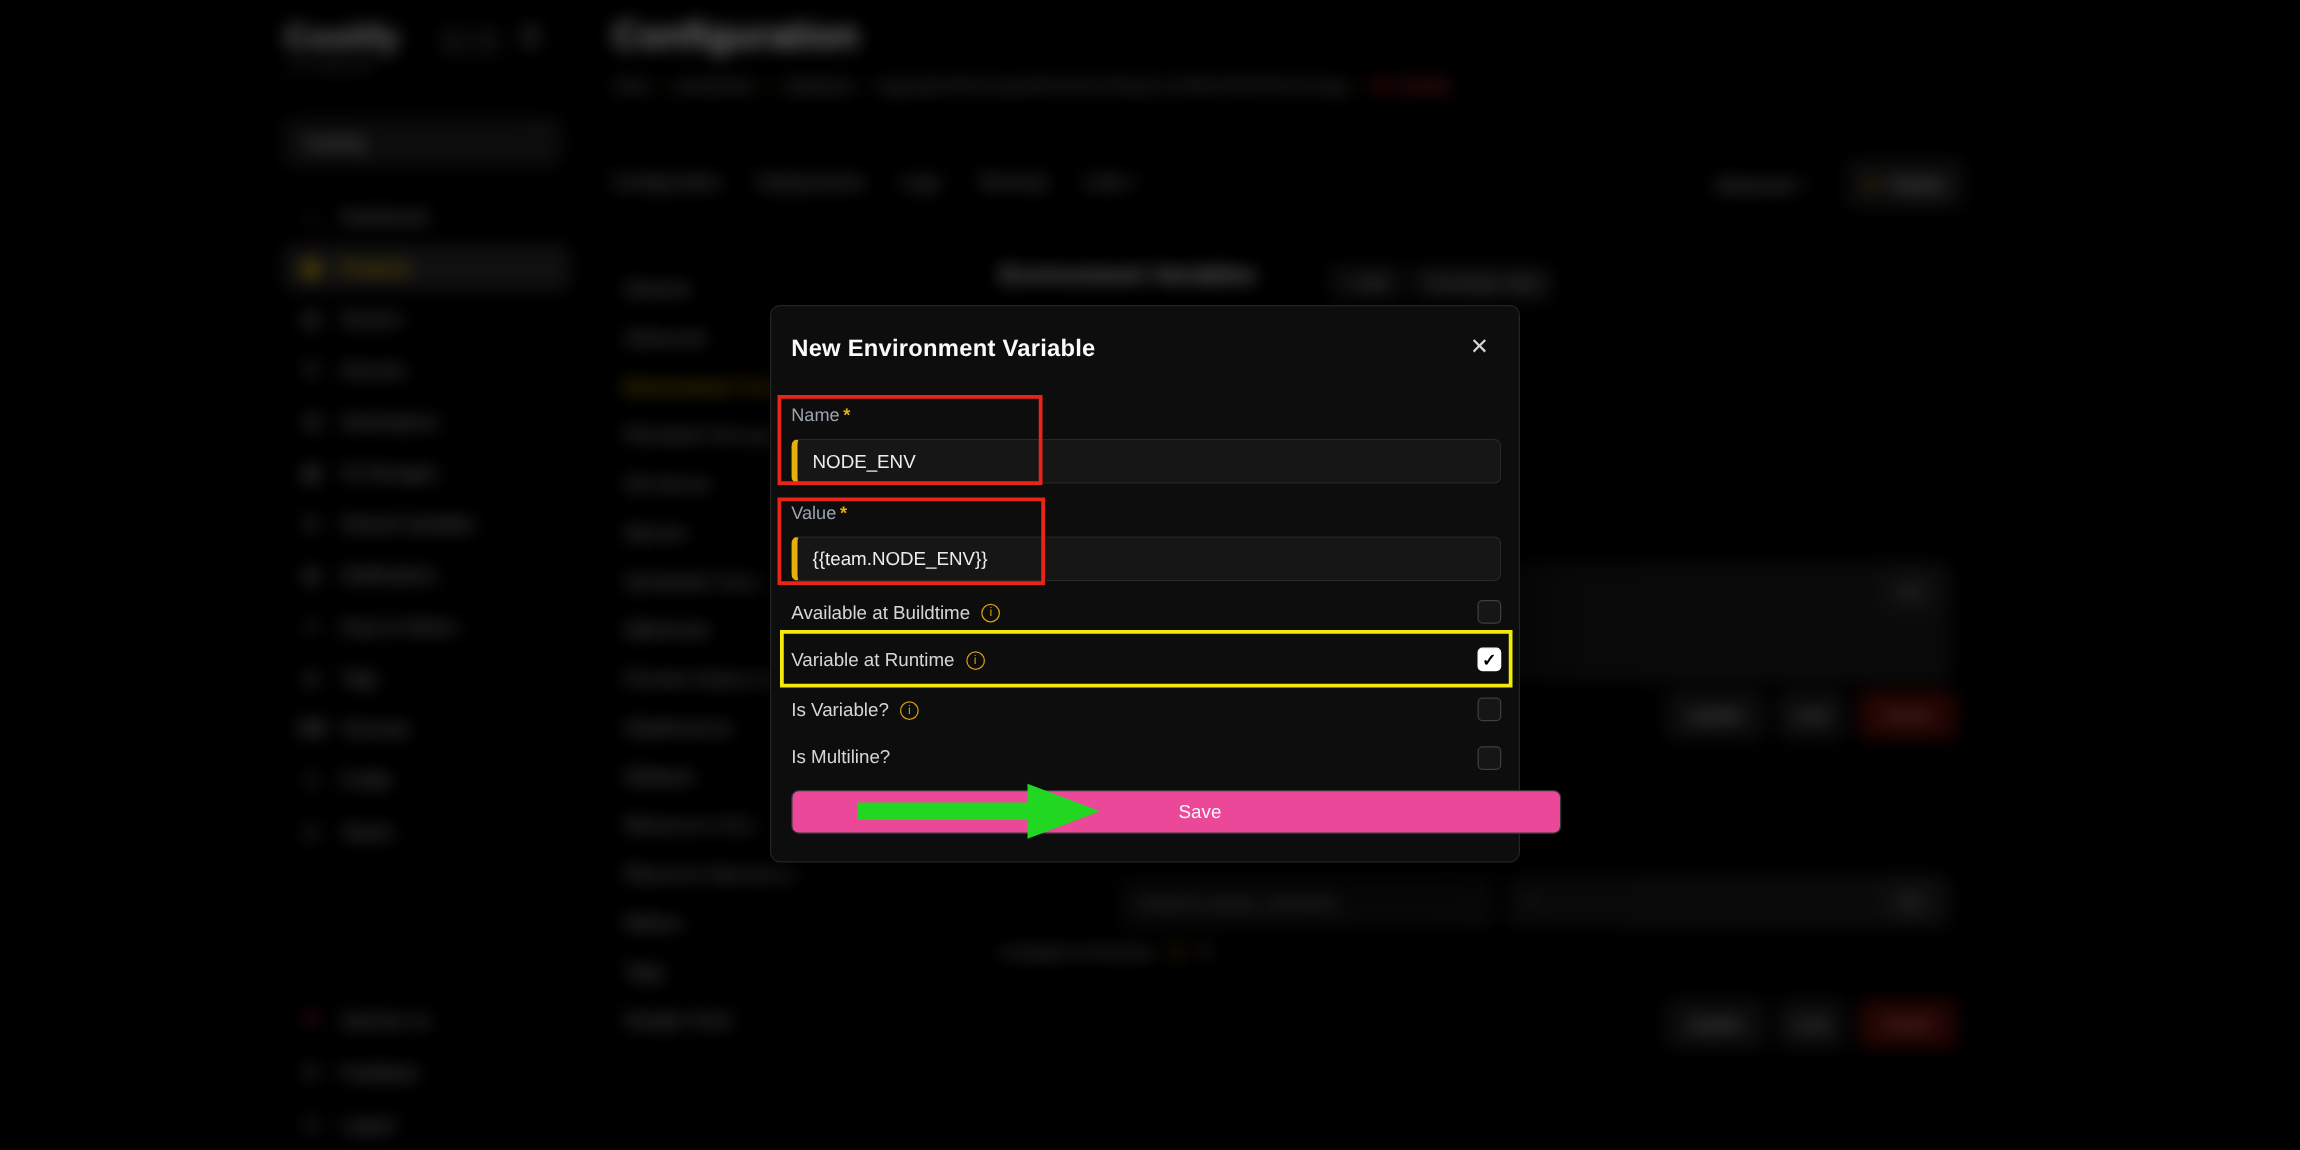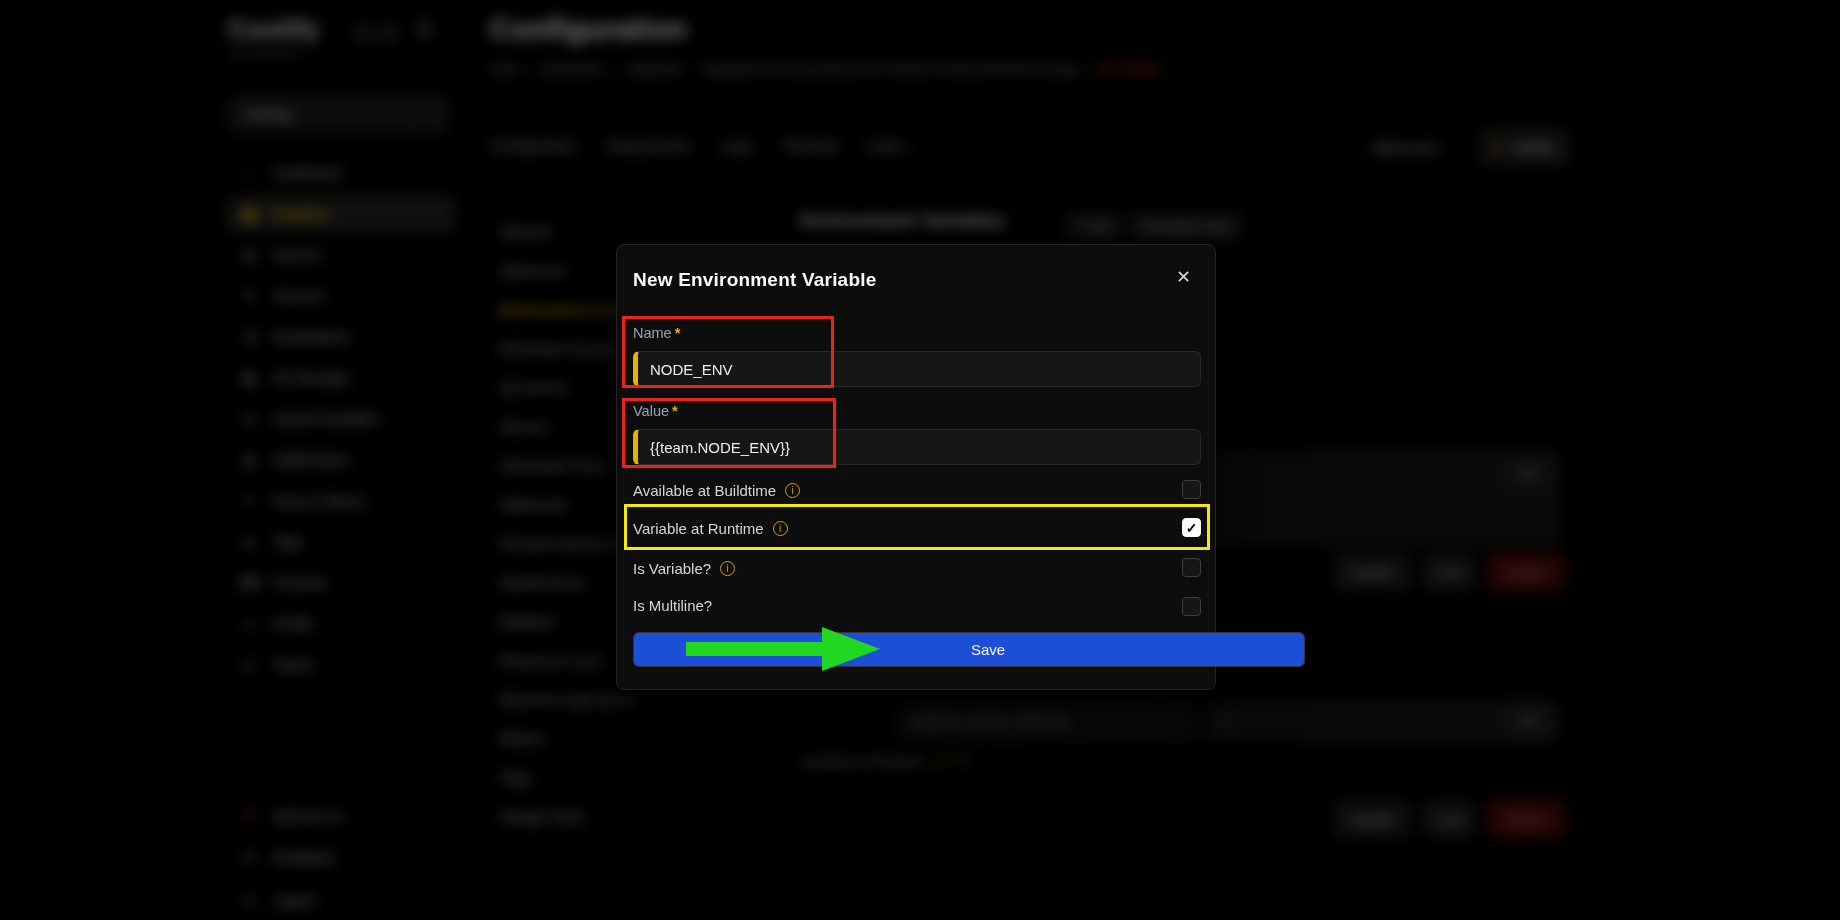--- a/index.html
+++ b/index.html
@@ -66,21 +66,21 @@
   .modal-close{position:absolute;right:18px;top:22px;color:#d4d4d4;font-size:18px;line-height:1;cursor:pointer;background:none;border:none;}
   .field-label{position:absolute;left:16px;font-size:14.5px;color:#9ca3af;}
   .req{color:#e7b008;font-weight:700;margin-left:3px;}
   .field-input{position:absolute;left:16px;width:568px;height:36px;background:#161616;border:1px solid #282828;border-left:5px solid #e7b008;border-radius:6px;color:#ededed;font-size:15px;padding:0 12px;outline:none;}
   .cb-row-label{position:absolute;left:16px;display:flex;align-items:center;gap:9px;color:#d6d6d6;font-size:15px;height:24px;}
   .info-ic{width:15px;height:15px;border:1.5px solid #d89e0c;border-radius:50%;color:#d89e0c;font-size:10px;display:flex;align-items:center;justify-content:center;}
   .info-ic::after{content:"i";}
   .cb{position:absolute;left:565px;width:19px;height:19px;border-radius:4px;background:#161616;border:1px solid #3f3f3f;}
   .cb.checked{background:#fff;border-color:#fff;}
   .cb.checked::after{content:"✓";color:#000;font-size:14px;font-weight:700;display:flex;align-items:center;justify-content:center;height:100%;}
-  .save-btn{position:absolute;left:16px;top:387px;width:672px;height:35px;background:#1d4ed8;border:1px solid #343434;border-radius:6px;color:#f5f5f5;font-size:15px;cursor:pointer;padding-left:44px;}
+  .save-btn{position:absolute;left:16px;top:387px;width:616px;height:35px;background:#ec4899;border:1px solid #343434;border-radius:6px;color:#f5f5f5;font-size:15px;cursor:pointer;padding-left:44px;}
 
   
   .anno-red{position:absolute;border:3px solid #ea2418;}
   .anno-yellow{position:absolute;border:3px solid #f2ea0c;}
   .anno-arrow{position:absolute;inset:0;pointer-events:none;}
 </style>
 </head>
 <body>
 
 <div class="stage">

